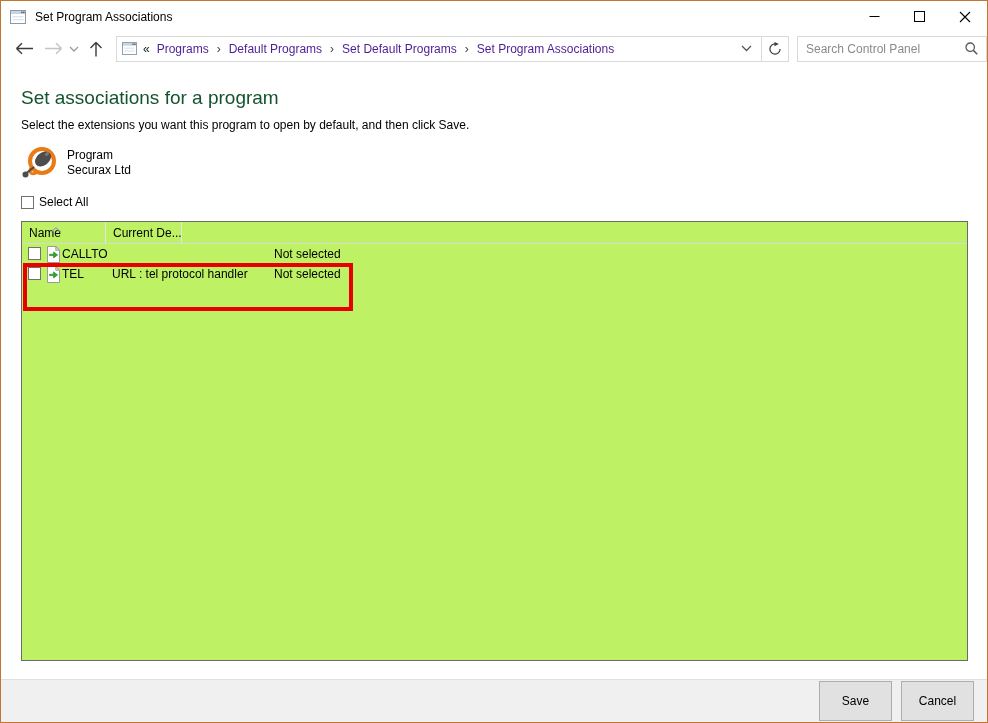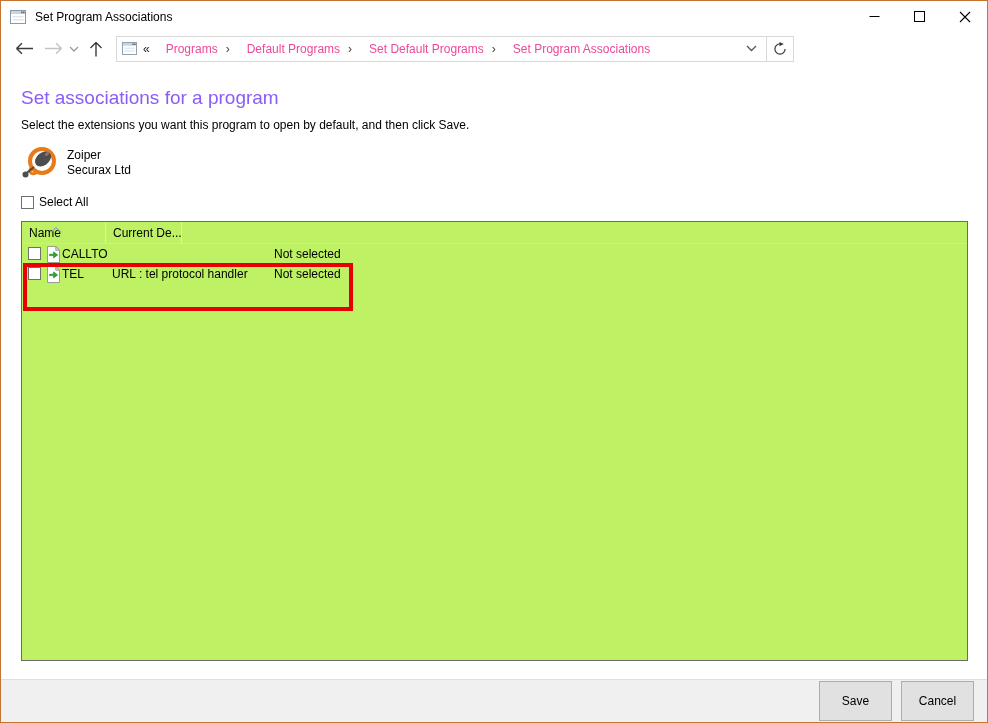--- a/index.html
+++ b/index.html
@@ -47,21 +47,21 @@
 
   .addressbar {
     width: 651px; height: 26px;
     border: 1px solid #d9d9d9;
     display: flex; align-items: center;
     padding-left: 5px;
     background: #fff;
   }
   .addressbar .cp-icon { margin-right: 6px; display: inline-flex; }
   .crumb-prefix { color: #1b1b1b; margin-right: 7px; }
-  .crumb { color: #ec4899; white-space: nowrap; cursor: default; margin-left: 9px; }
+  .crumb { color: #4c1d95; white-space: nowrap; cursor: default; }
   .crumb-sep { color: #444; margin: 0 8px; }
   .addr-chevron { margin-left: auto; padding-right: 9px; display: inline-flex; }
   .refresh-btn {
     width: 27px; height: 26px;
     border: 1px solid #d9d9d9;
     border-left: none;
     display: flex; align-items: center; justify-content: center;
     background: #fff;
   }
   .searchbox {
@@ -78,21 +78,21 @@
     font-size: 12px; color: #333; background: transparent;
   }
   .searchbox input::placeholder { color: #8a8a8a; opacity: 1; }
   .searchbox .mag { display: inline-flex; margin-left: 4px; }
 
   
   .page-title {
     margin: 22px 0 0 20px;
     font-size: 19px;
     font-weight: 400;
-    color: #8b5cf6;
+    color: #14532d;
     line-height: 22px;
   }
   .instruction { margin: 9px 0 0 20px; }
 
   .program-row {
     margin: 12px 0 0 20px;
     display: flex; align-items: center;
   }
   .program-row .logo { display: inline-flex; }
   .program-meta { margin-left: 8px; line-height: 15px; }
@@ -266,38 +266,47 @@
         </svg>
     </span>
   </div>
   <div class="refresh-btn">
     <svg width="14" height="14" viewBox="0 0 16 16">
       <path d="M8 2.2 A5.8 5.8 0 1 0 13.8 8" fill="none" stroke="#3b3b3b" stroke-width="1.4"></path>
       <path d="M7.4 0 L12.4 2.4 L7.4 4.8 Z" fill="#3b3b3b"></path>
     </svg>
   </div>
 
+  <div class="searchbox">
+    <input type="text" placeholder="Search Control Panel" style="">
+    <span class="mag">
+      <svg width="13" height="13" viewBox="0 0 13 13">
+        <circle cx="5.2" cy="5.2" r="4.2" fill="none" stroke="#5b5b5b" stroke-width="1.3"></circle>
+        <line x1="8.4" y1="8.4" x2="12.2" y2="12.2" stroke="#5b5b5b" stroke-width="1.5"></line>
+      </svg>
+    </span>
+  </div>
 </div>
 
 <h1 class="page-title">Set associations for a program</h1>
 <p class="instruction">Select the extensions you want this program to open by default, and then click Save.</p>
 
 <div class="program-row">
   <span class="logo">
     <svg width="38" height="38" viewBox="0 0 38 38">
       <circle cx="21" cy="17" r="12" fill="none" stroke="#e87b17" stroke-width="4"></circle>
       <path d="M10 24 Q8 27 10 29 Q13 31 16 28" fill="none" stroke="#e87b17" stroke-width="3"></path>
       <ellipse cx="22" cy="15" rx="9" ry="6.3" transform="rotate(-38 22 15)" fill="#4d4d4d"></ellipse>
       <ellipse cx="26" cy="10" rx="2.4" ry="1.5" transform="rotate(-38 26 10)" fill="#7a7a7a"></ellipse>
       <path d="M13 23 L5 29.5" fill="none" stroke="#4d4d4d" stroke-width="2.2"></path>
       <circle cx="4.5" cy="30.5" r="3" fill="#4d4d4d"></circle>
     </svg>
   </span>
   <div class="program-meta">
-    <div>Zoiper</div>
+    <div>Program</div>
     <div>Securax Ltd</div>
   </div>
 </div>
 
 <div class="select-all-row">
   <span class="checkbox"></span>
   <span class="cb-label">Select All</span>
 </div>
 
 <div class="assoc-table">

